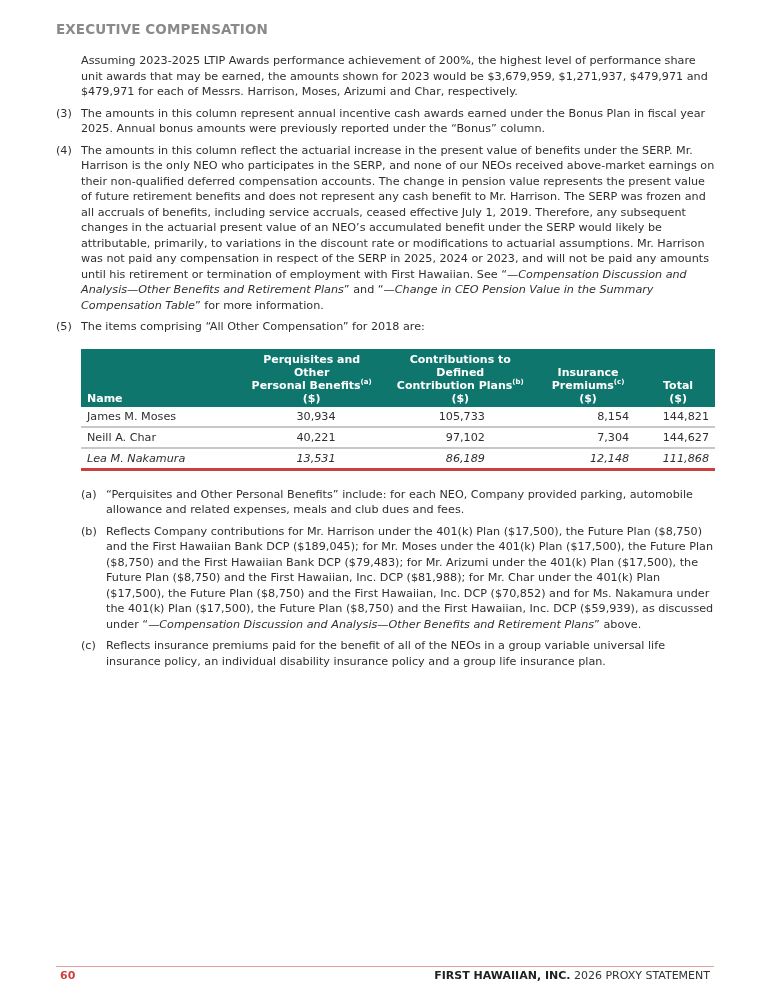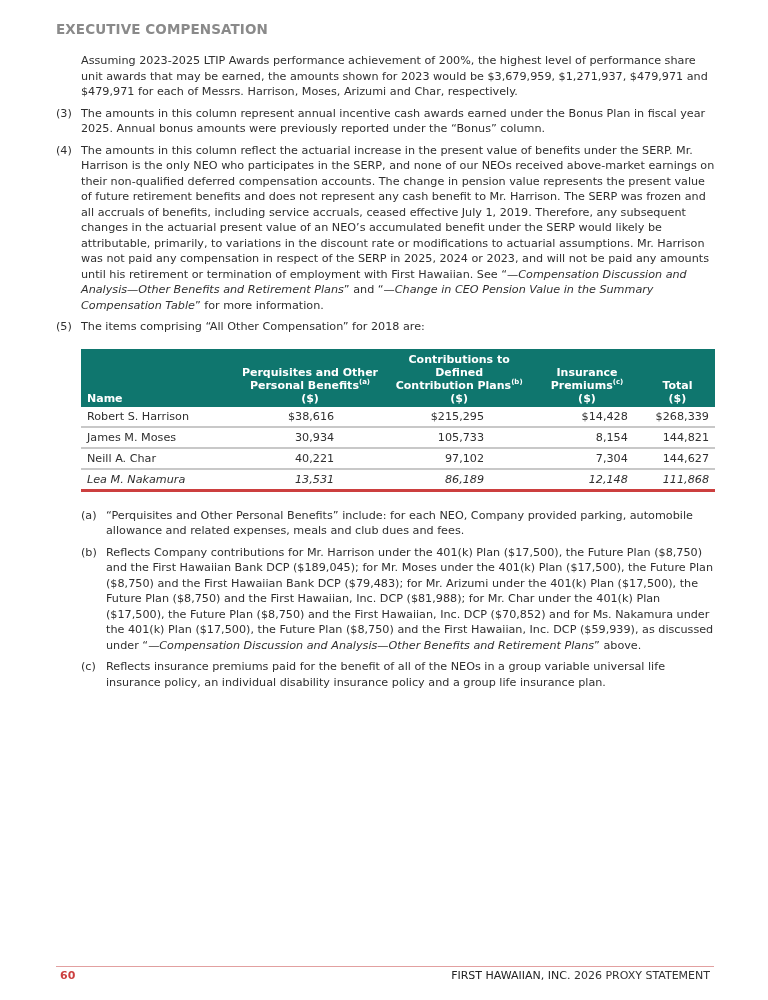--- a/index.html
+++ b/index.html
@@ -48,21 +48,21 @@
   .footer-rule {
     position: absolute; left: 56px; top: 966px; width: 658px; height: 1px;
     background: #e2a0a0;
   }
   .page-num {
     position: absolute; left: 60px; top: 969px; font-size: 11px; font-weight: bold; color: #cc3f3f;
   }
   .footer-title {
     position: absolute; right: 58px; top: 969px; font-size: 11px; color: #333333;
   }
-  .footer-title b { font-weight: normal; color: #222222; }
+  .footer-title b { font-weight: bold; color: #222222; }
 </style>
 </head>
 <body>
 
 <div class="section-title">EXECUTIVE COMPENSATION</div>
 
 <div class="content">
   <p class="para indent">Assuming 2023-2025 LTIP Awards performance achievement of 200%, the highest level of performance share unit awards that may be earned, the amounts shown for 2023 would be $3,679,959, $1,271,937, $479,971 and $479,971 for each of Messrs. Harrison, Moses, Arizumi and Char, respectively.</p>
 
   <div class="note">
@@ -100,27 +100,20 @@
           <span>($)</span>
         </th>
         <th class="num c-tot">
           <span>Total</span><br>
           <span>($)</span>
         </th>
       </tr>
     </thead>
     <tbody>
       <tr>
-        <td>Robert S. Harrison</td>
-        <td class="num" style="padding-right:50px">$38,616</td>
-        <td class="num" style="padding-right:50px">$215,295</td>
-        <td class="num" style="padding-right:12px">$14,428</td>
-        <td class="num">$268,339</td>
-      </tr>
-      <tr>
         <td>James M. Moses</td>
         <td class="num" style="padding-right:50px">30,934</td>
         <td class="num" style="padding-right:50px">105,733</td>
         <td class="num" style="padding-right:12px">8,154</td>
         <td class="num">144,821</td>
       </tr>
       <tr>
         <td>Neill A. Char</td>
         <td class="num" style="padding-right:50px">40,221</td>
         <td class="num" style="padding-right:50px">97,102</td>

